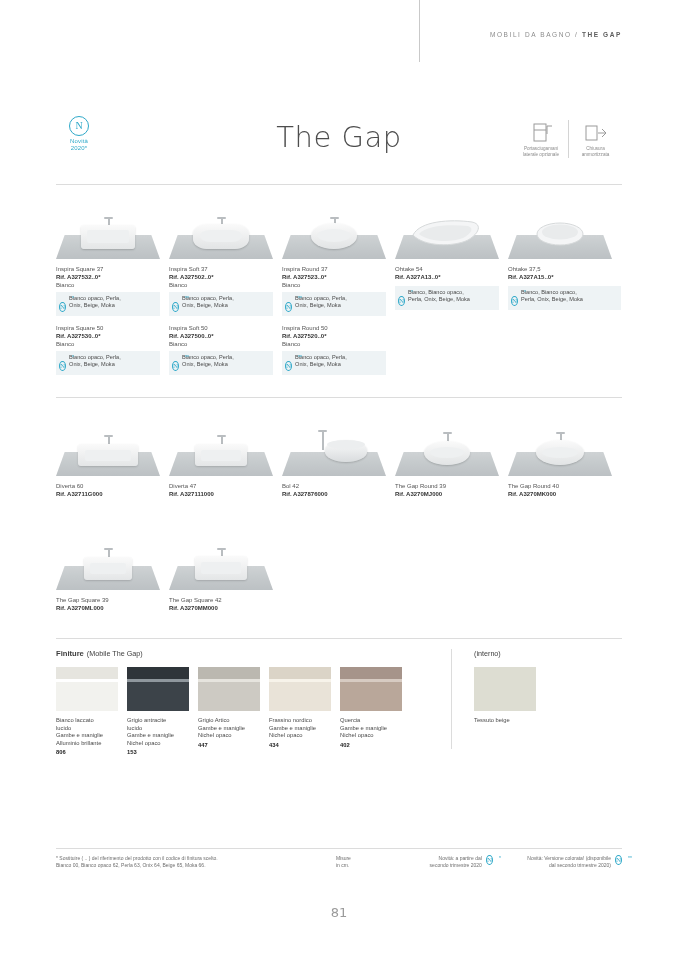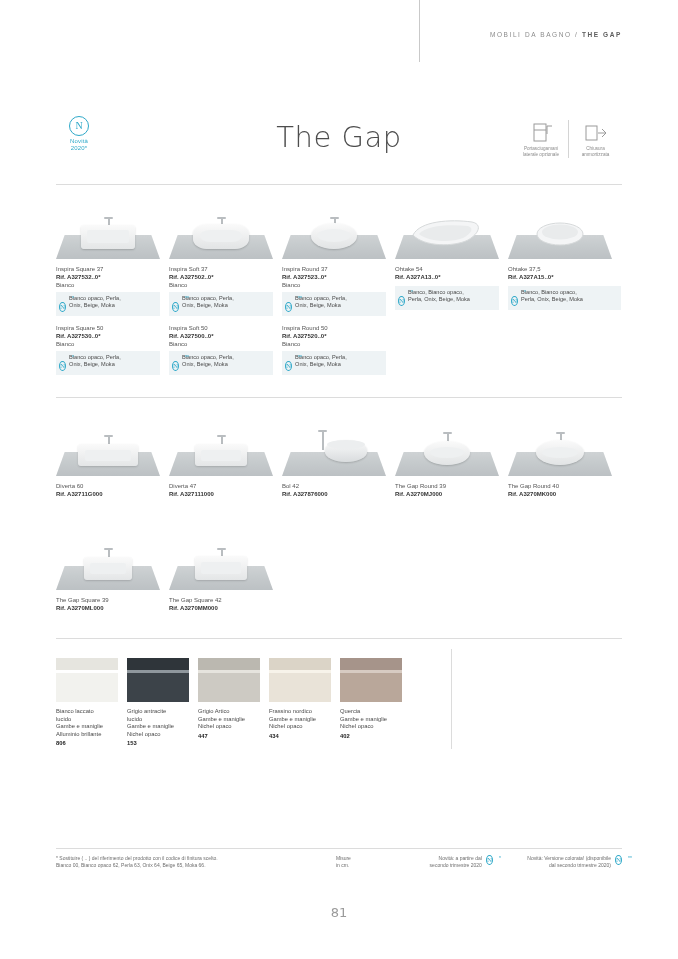--- a/index.html
+++ b/index.html
@@ -404,20 +404,24 @@
       <div class="rif">Rif. A3270MM000</div>
     </div>
   </div>
 
   <div style="height:26px"></div>
   <div class="hr"></div>
   <div style="height:10px"></div>
 
   <div style="display:flex">
     <div style="width:395px">
+      <div class="fin-head">
+        <span class="t1">Finiture</span>
+        <span class="t2">(Mobile The Gap)</span>
+      </div>
       <div style="height:9px"></div>
       <div class="swatches">
 
         <div class="sw-cell">
           <div class="sw" style="background:#f2f2ee">
             <div style="position:absolute;left:0;top:0;width:100%;height:13px;background:#e6e5df"></div>
             <div class="edge" style="background:#ffffff"></div>
           </div>
           <div class="lbl" style="white-space:pre-line">Bianco laccato
 lucido
@@ -468,20 +472,28 @@
           <div class="lbl" style="white-space:pre-line">Quercia
 Gambe e maniglie
 Nichel opaco</div>
           <div class="code">402</div>
         </div>
       </div>
     </div>
 
     <div style="width:1px;background:#dcdcdc;margin:0 12px 0 0;height:100px"></div>
 
+    <div class="interno-col">
+      <div class="t2" style="font-size:7.2px;color:#3d3d3d">(interno)</div>
+      <div style="height:9px"></div>
+      <div class="sw-cell">
+        <div class="sw" style="background:#ddddd2"></div>
+        <div class="lbl">Tessuto beige</div>
+      </div>
+    </div>
   </div>
 </div>
 
 <div class="footer">
   <div class="fhr"></div>
   <div class="footer-row">
     <div class="footer-note">
       <div>* Sostituire ( .. ) del riferimento del prodotto con il codice di finitura scelto.</div>
       <div>Bianco 00, Bianco opaco 62, Perla 63, Onix 64, Beige 65, Moka 66.</div>
     </div>

